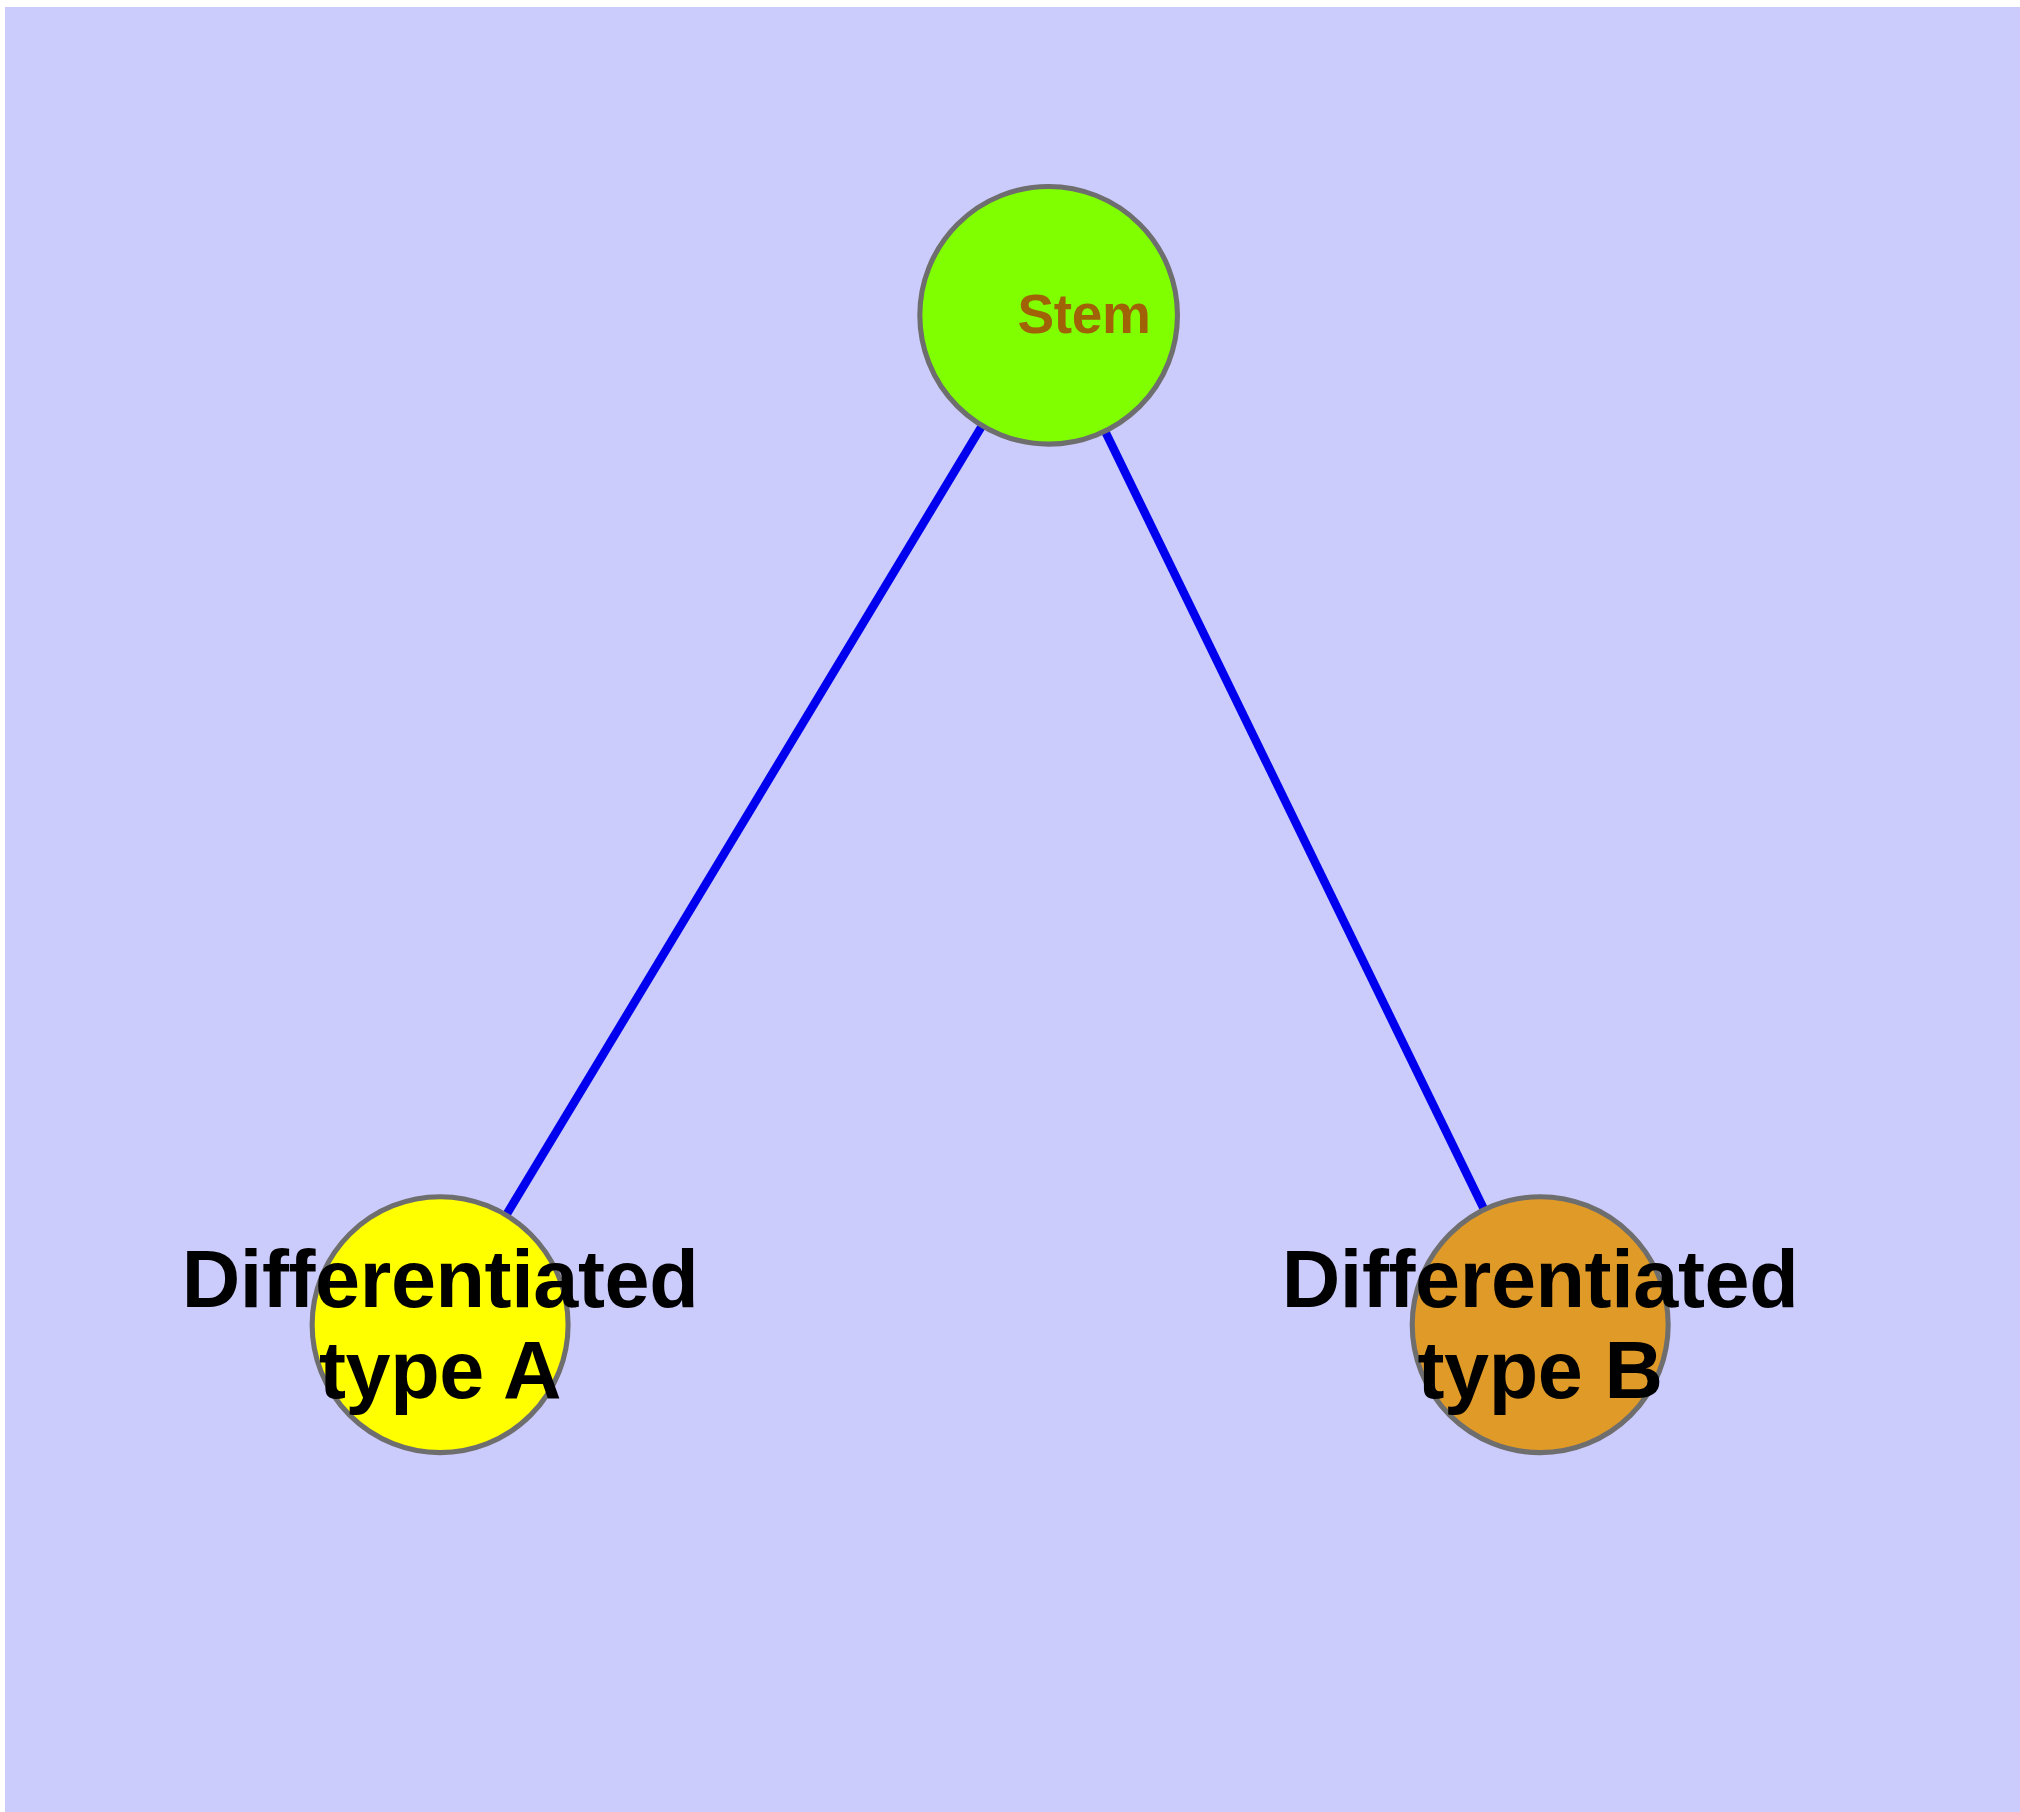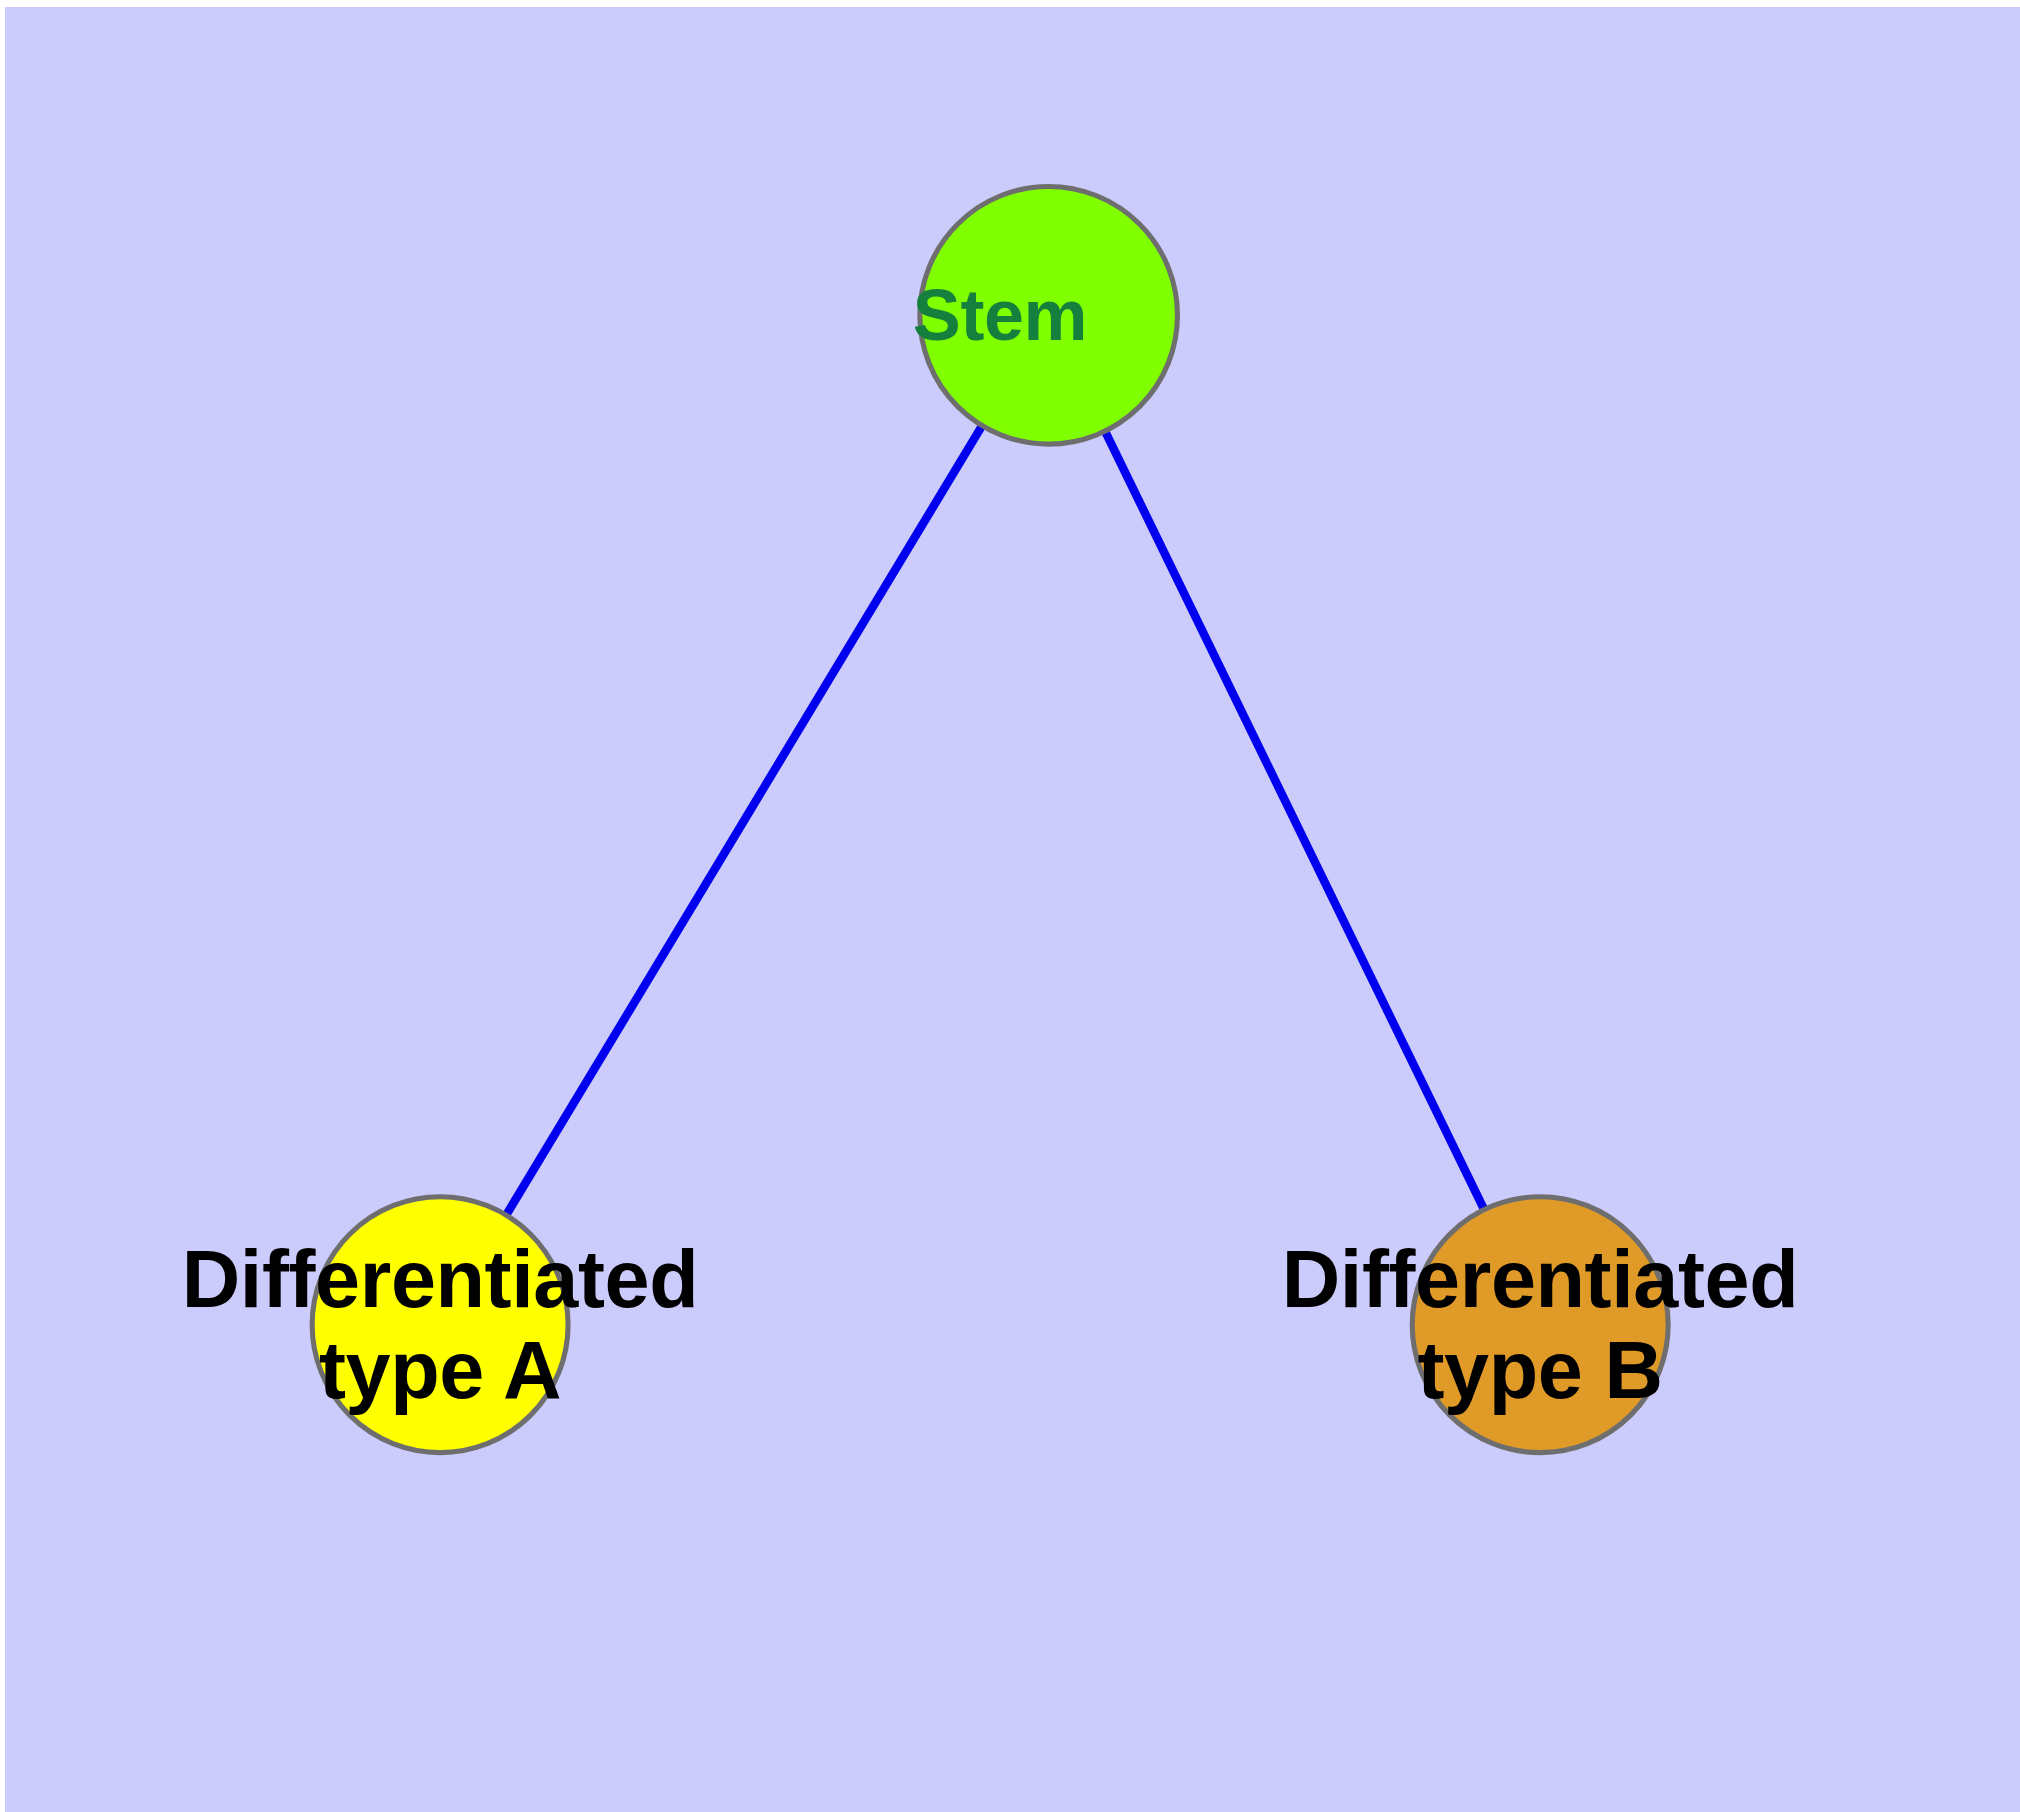--- a/index.html
+++ b/index.html
@@ -57,21 +57,21 @@
         <line x1="1237" y1="372" x2="1817" y2="1563" stroke="#0000ee" stroke-width="10" stroke-linecap="butt"></line>
       </g>
     <g id="node-layer">
         <circle cx="1237" cy="372" r="152" fill="#7fff00" stroke="#6e6e6e" stroke-width="6"></circle>
         <circle cx="519" cy="1563" r="151" fill="#ffff00" stroke="#6e6e6e" stroke-width="6"></circle>
         <circle cx="1817" cy="1563" r="151" fill="#e09a28" stroke="#6e6e6e" stroke-width="6"></circle>
       </g>
   </svg>
 
   <div id="label-layer">
-      <div class="node-label" style="left: 1000px; top: 315px; font-size: 72px; color: #15803d;">Stem</div>
+      <div class="node-label" style="left: 1084px; top: 315px; font-size: 55px; color: #a16207;">Stem</div>
       <div class="node-label" style="left: 440px; top: 1325px; font-size: 81px; color: rgb(0, 0, 0);">Differentiated
 type A</div>
       <div class="node-label" style="left: 1540px; top: 1325px; font-size: 81px; color: rgb(0, 0, 0);">Differentiated
 type B</div>
     </div>
 
 </div>
 
 
 </body></html>

